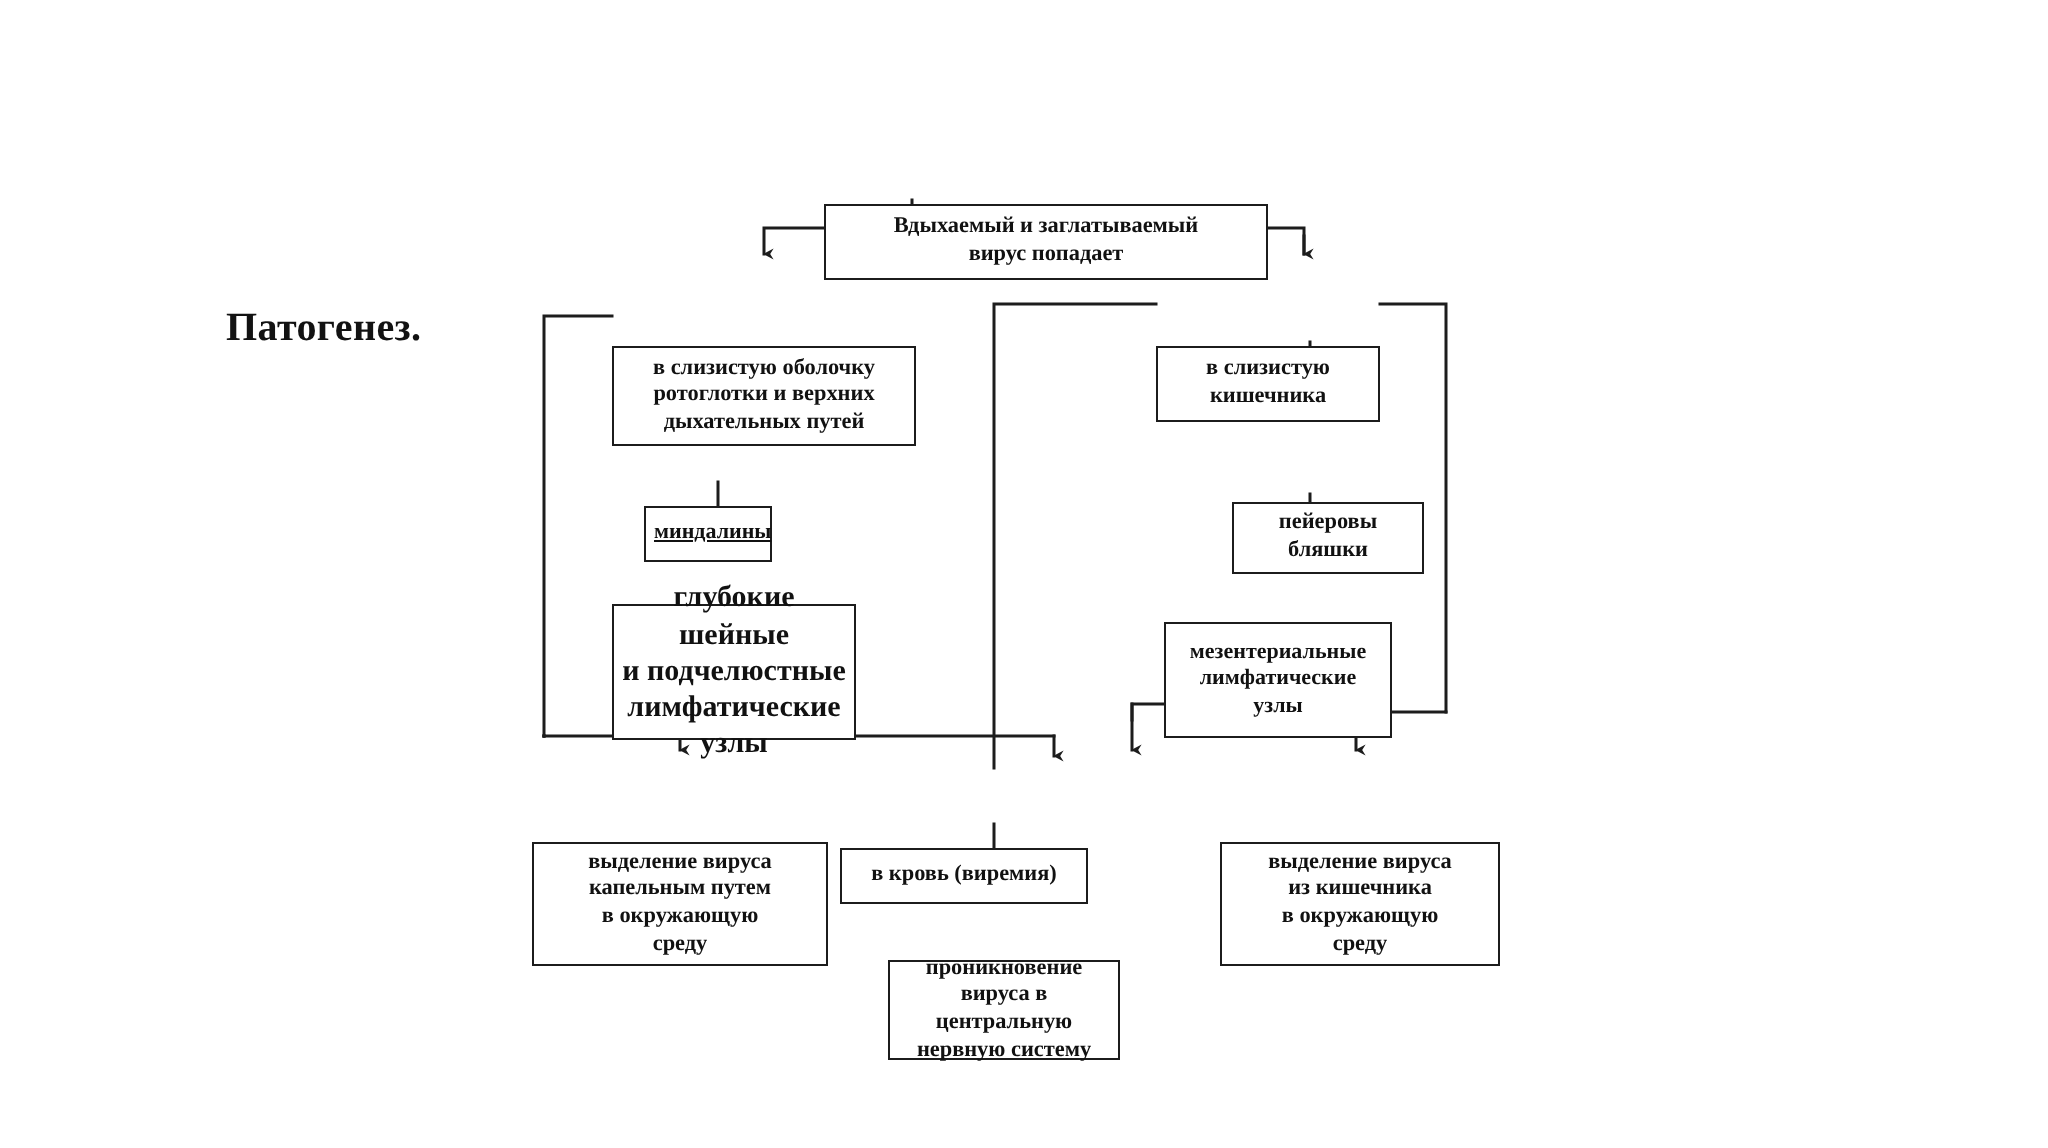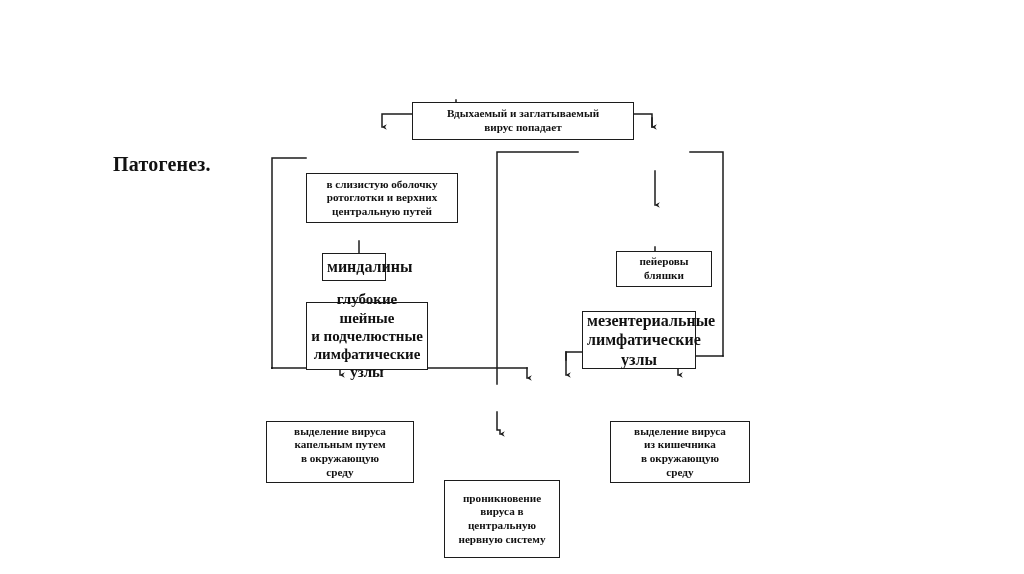--- a/index.html
+++ b/index.html
@@ -52,28 +52,28 @@
   }
   .node .node-text {
     display: block;
     width: 100%;
     white-space: pre-line;
   }
   
   #n-root      { left:412px; top:62px;  width:222px; height:38px;  font-size:11.2px; }
   #n-mucosa    { left:306px; top:133px; width:152px; height:50px;  font-size:11.2px; }
   #n-intestine { left:578px; top:133px; width:112px; height:38px;  font-size:11.2px; }
-  #n-tonsils   { left:322px; top:213px; width:64px;  height:28px;  font-size:16px; }
+  #n-tonsils   { left:322px; top:213px; width:64px;  height:28px;  font-size:11px;text-decoration:underline; }
   #n-peyer     { left:616px; top:211px; width:96px;  height:36px;  font-size:11.2px; }
   #n-cervical  { left:306px; top:262px; width:122px; height:68px;  font-size:15px; }
-  #n-mesent    { left:582px; top:271px; width:114px; height:58px;  font-size:16px; }
+  #n-mesent    { left:582px; top:271px; width:114px; height:58px;  font-size:11px; }
   #n-droplet   { left:266px; top:381px; width:148px; height:62px;  font-size:11.2px; }
   #n-blood     { left:420px; top:384px; width:124px; height:28px;  font-size:11.2px; }
   #n-gutshed   { left:610px; top:381px; width:140px; height:62px;  font-size:11.2px; }
-  #n-cns       { left:444px; top:440px; width:116px; height:78px;  font-size:11.2px; }
+  #n-cns       { left:444px; top:440px; width:116px; height:50px;  font-size:11.2px; }
 </style>
 </head>
 <body>
 
 <div id="page">
 
   <div class="page-title">Патогенез.</div>
 
   <svg id="diagram-svg" viewBox="0 0 1024 574">
     <defs>
@@ -122,23 +122,27 @@
   </svg>
 
   <div class="node" id="n-root">
     <span class="node-text">Вдыхаемый и заглатываемый
 вирус попадает</span>
   </div>
 
   <div class="node" id="n-mucosa">
     <span class="node-text">в слизистую оболочку
 ротоглотки и верхних
-центральную путей</span>
+дыхательных путей</span>
   </div>
 
+  <div class="node" id="n-intestine">
+    <span class="node-text">в слизистую
+кишечника</span>
+  </div>
 
   <div class="node" id="n-tonsils">
     <span class="node-text">миндалины</span>
   </div>
 
   <div class="node" id="n-peyer">
     <span class="node-text">пейеровы
 бляшки</span>
   </div>
 
@@ -155,20 +159,23 @@
 узлы</span>
   </div>
 
   <div class="node" id="n-droplet">
     <span class="node-text">выделение вируса
 капельным путем
 в окружающую
 среду</span>
   </div>
 
+  <div class="node" id="n-blood">
+    <span class="node-text">в кровь (виремия)</span>
+  </div>
 
   <div class="node" id="n-gutshed">
     <span class="node-text">выделение вируса
 из кишечника
 в окружающую
 среду</span>
   </div>
 
   <div class="node" id="n-cns">
     <span class="node-text">проникновение

